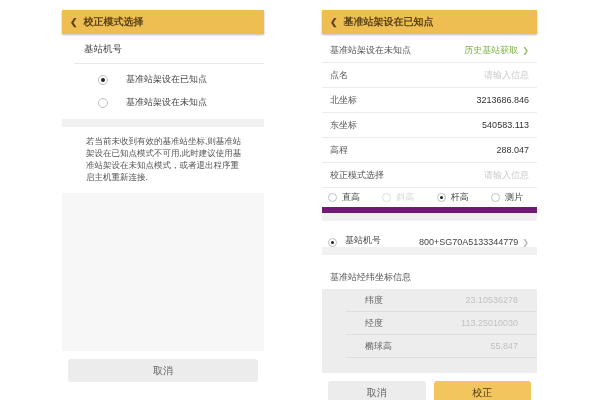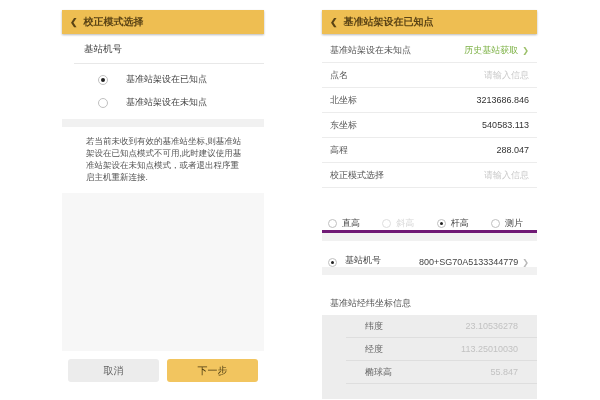--- a/index.html
+++ b/index.html
@@ -40,30 +40,30 @@
   .hdivider { border-bottom:1px solid #e8e8e8; margin:0 0 4px 12px; flex:none; }
   .opt-row { display:flex; align-items:center; height:23px; padding-left:36px; flex:none;
              font-size:9px; color:#444; cursor:pointer; }
   .opt-row .radio { width:10px; height:10px; margin-right:18px; }
   .note { padding:8px 18px 10px 24px; font-size:8.5px; line-height:12px; color:#555; flex:none; }
   .filler { flex:1; background:#f7f7f7; }
 
   
   .rows { display:flex; flex-direction:column; padding-top:4px; }
   .screen.right .row { height:25px; }
-  .ant-row { display:flex; align-items:flex-end; height:25px; padding:0 14px 0 6px;
+  .ant-row { display:flex; align-items:center; height:25px; padding:0 14px 0 6px;
              justify-content:space-between; font-size:9px; color:#444;
-             border-bottom:3px solid #701a75; flex:none;margin-top:20px; }
+             border-bottom:6px solid #701a75; flex:none; }
   .ant-opt { display:flex; align-items:center; gap:5px; cursor:pointer; }
   .ant-opt.dis { color:#d6d6d6; cursor:default; }
   .dev-row { display:flex; align-items:flex-end; height:26px; padding:0 8px 0 6px;
              font-size:9px; color:#444; flex:none; }
   .dev-row .radio { margin-right:8px; }
   .dev-row .val { margin-left:auto; color:#444; }
-  .sec-title { padding:22px 0 5px 8px; font-size:9px; color:#555; flex:none; }
+  .sec-title { padding:16px 0 5px 8px; font-size:9px; color:#555; flex:none; }
   .gray-block { background:#ededed; flex:none; overflow:hidden; height:84px; }
   .gray-block .grow { display:flex; align-items:center; height:23px; padding:0 19px;
                       font-size:9px; color:#666; border-bottom:1px solid #dedede;margin-left:24px; }
   .gray-block .grow .val { margin-left:auto; color:#c2c2c2; }
   .gray-block .sliver { height:6px; }
 
   .btnbar { margin-top:auto; flex:none; display:flex; gap:8px; align-items:flex-start;
             padding:8px 6px 8px 6px; background:#fff; }
   .btn { flex:1; height:23px; border:none; border-radius:3px; font-size:10px;
          font-family:"Liberation Sans", sans-serif; cursor:pointer; }
@@ -94,21 +94,20 @@
     </div>
 
     <div class="band" style="margin-top:5px;"></div>
 
     <p class="note">若当前未收到有效的基准站坐标,则基准站架设在已知点模式不可用,此时建议使用基准站架设在未知点模式，或者退出程序重启主机重新连接.</p>
 
     <div class="filler"></div>
 
     <div class="btnbar">
       <button class="btn gray">取消</button>
-      <button class="btn gold">下一步</button>
     </div>
   </div>
 
   <div class="screen right">
     <div class="appbar">
       <span class="back">❮</span>
       <span>基准站架设在已知点</span>
     </div>
 
     <div class="rows">

